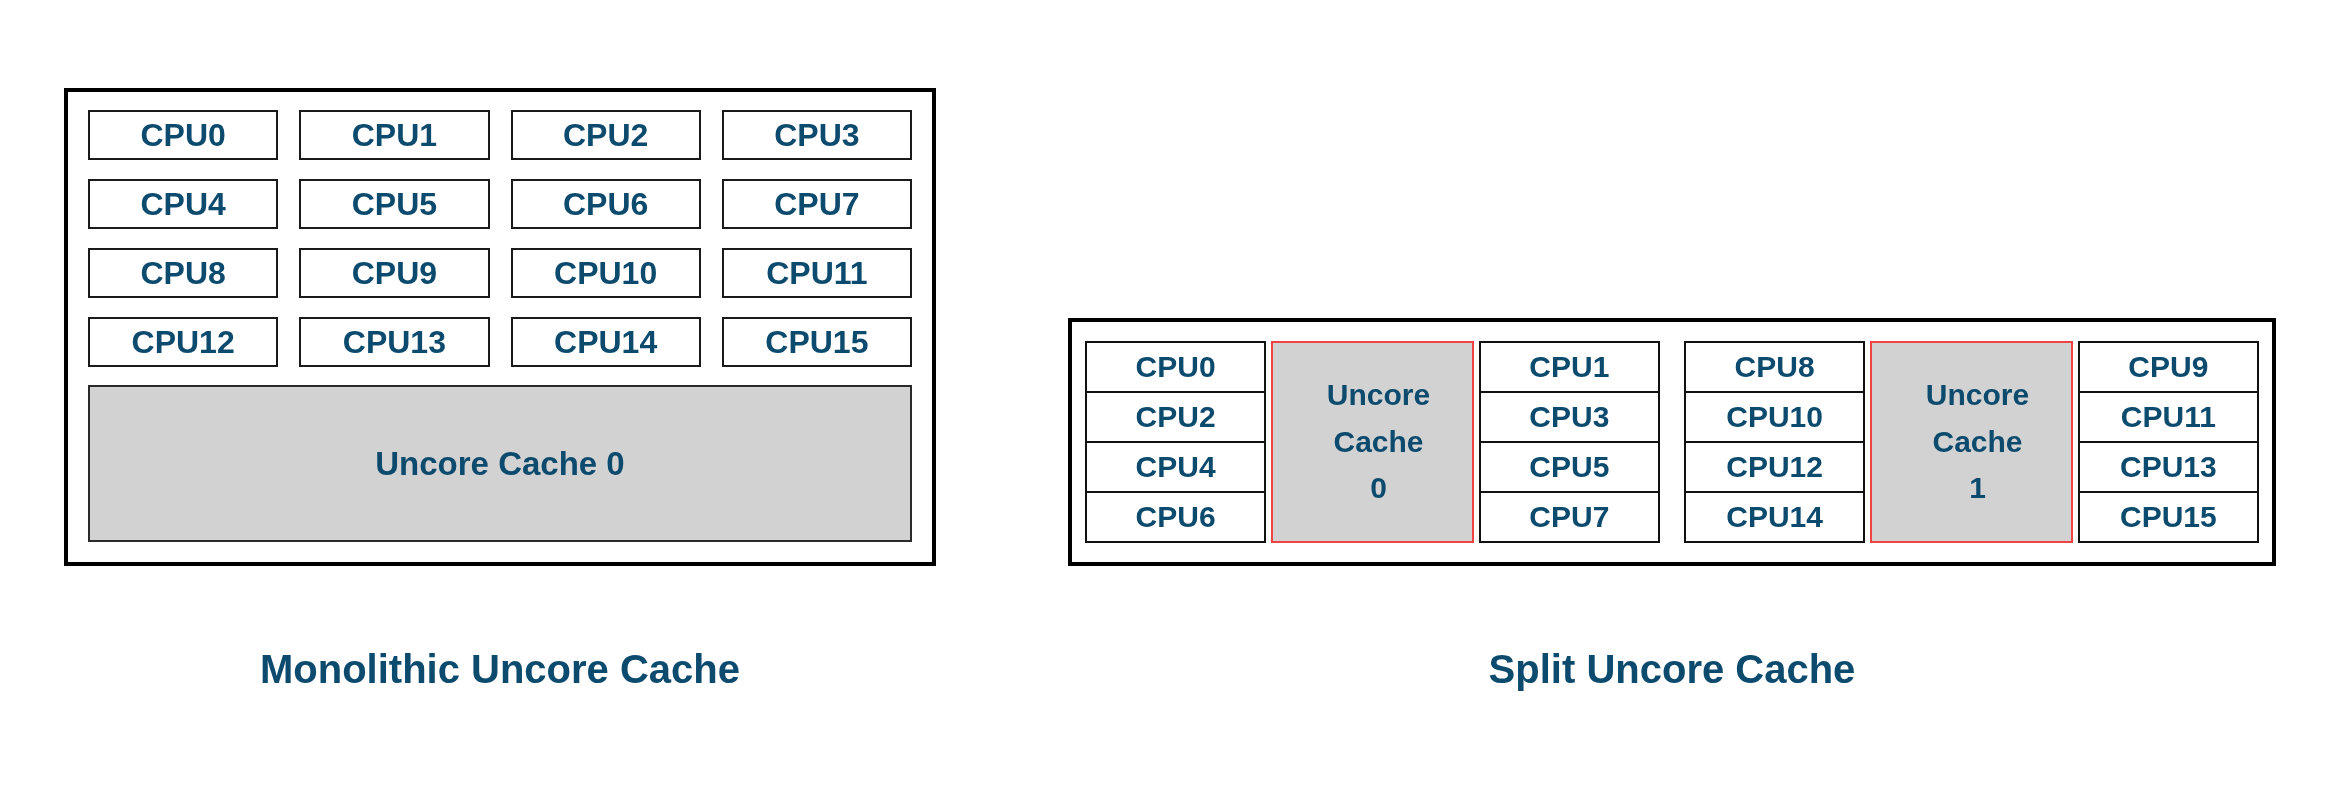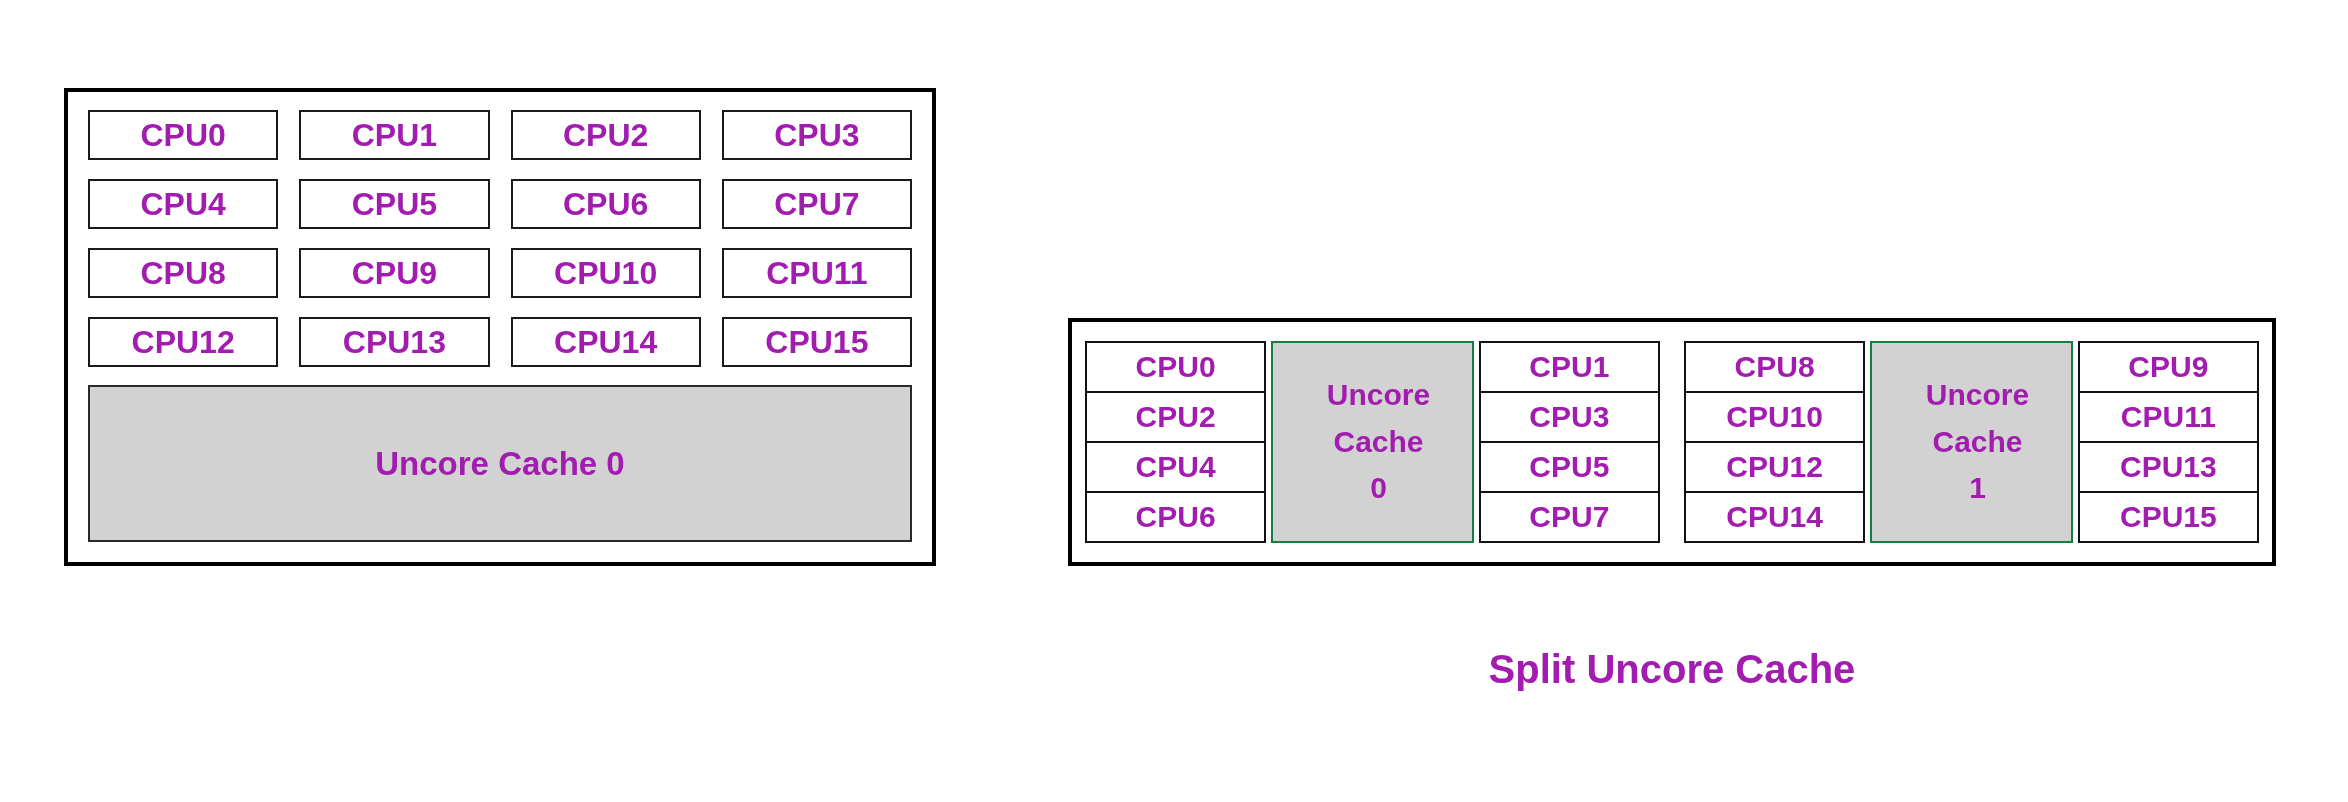--- a/index.html
+++ b/index.html
@@ -6,21 +6,21 @@
     margin: 0;
     padding: 0;
     background: #ffffff;
   }
   .canvas {
     position: relative;
     width: 2348px;
     height: 802px;
     background: #ffffff;
     font-family: "Liberation Sans", sans-serif;
-    color: #a21caf;
+    color: #0c4a6e;
     overflow: hidden;
   }
 
   
   .mono-box {
     position: absolute;
     left: 64px;
     top: 88px;
     width: 872px;
     height: 478px;
@@ -94,21 +94,21 @@
     display: flex;
     align-items: center;
     justify-content: center;
     font-weight: bold;
     font-size: 30px;
     line-height: 1;
   }
   .split-cache {
     flex: 200 0 0;
     background: #d2d2d2;
-    border: 2px solid #15803d;
+    border: 2px solid #ef4444;
     box-sizing: border-box;
     display: flex;
     align-items: center;
     justify-content: center;
     text-align: center;
     white-space: pre-line;
     font-weight: bold;
     font-size: 30px;
     line-height: 1.55;
     padding-left: 12px;
@@ -186,15 +186,16 @@
       <div class="cpu-col">
         <div class="split-cell">CPU9</div>
         <div class="split-cell">CPU11</div>
         <div class="split-cell">CPU13</div>
         <div class="split-cell">CPU15</div>
       </div>
     </div>
 
   </div>
 
+  <div class="caption caption-left">Monolithic Uncore Cache</div>
   <div class="caption caption-right">Split Uncore Cache</div>
 
 </div>
 
 </body></html>

